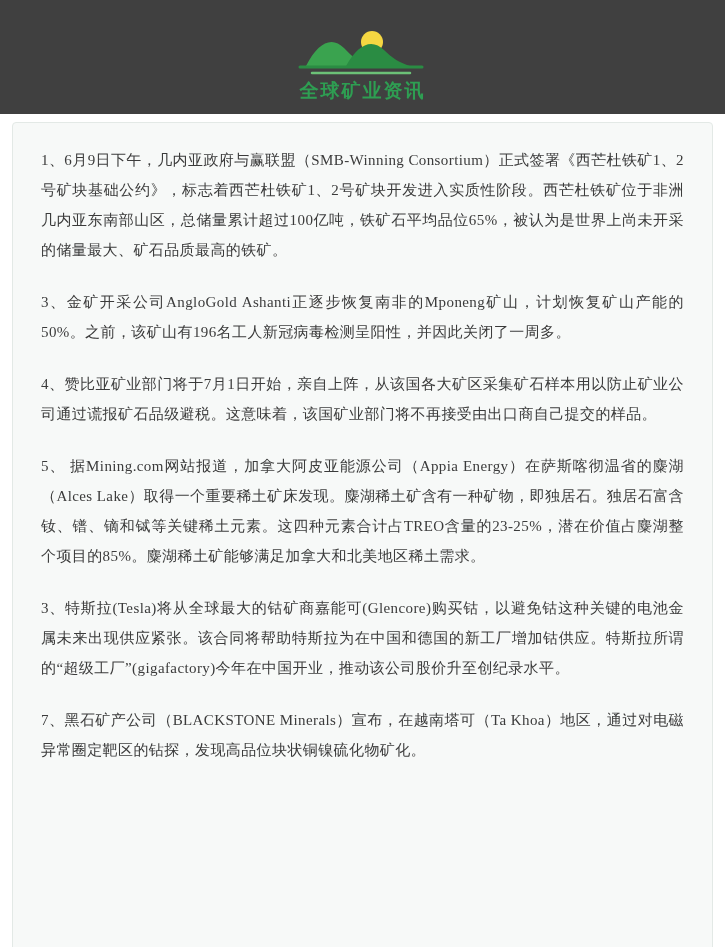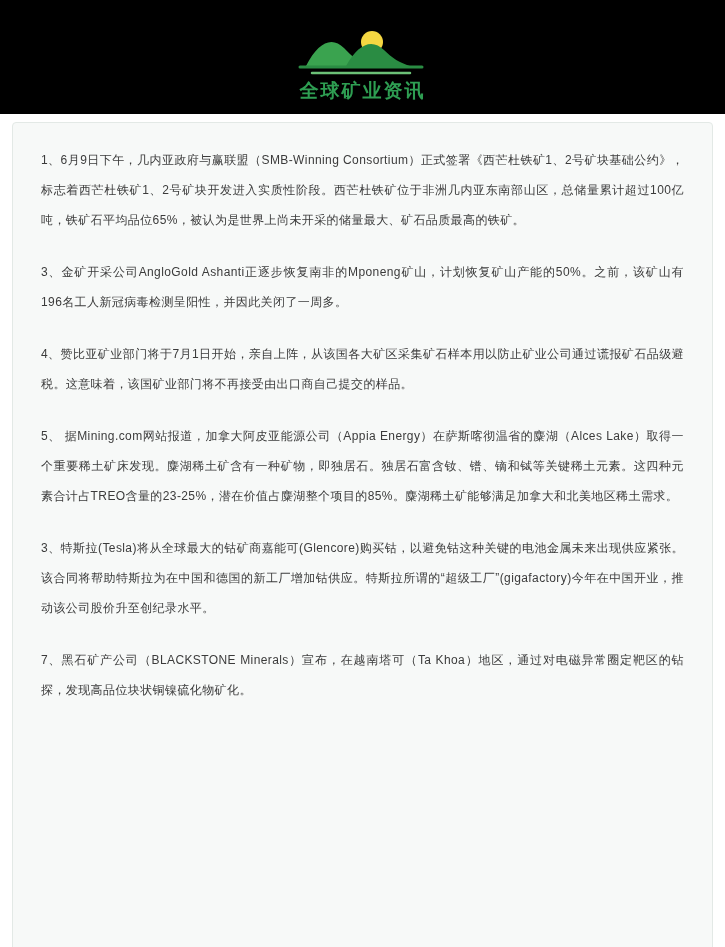--- a/index.html
+++ b/index.html
@@ -20,21 +20,21 @@
     padding: 0;
   }
   
   .header {
     width: 100%;
     padding: 22px 0 10px 0;
     display: flex;
     flex-direction: column;
     align-items: center;
     justify-content: center;
-    background: #000000;
+    background: #404040;
   }
   .logo-mark {
     width: 150px;
     height: 54px;
     position: relative;
     display: block;
   }
   .logo-title {
     margin-top: 2px;
     font-size: 19px;
@@ -47,27 +47,27 @@
   .card {
     margin: 8px 12px 0 12px;
     background: #f7f9f8;
     border: 1px solid #e3e9e6;
     border-radius: 4px;
     box-sizing: border-box;
     padding: 22px 28px 26px 28px;
     min-height: 830px;
   }
   .para {
-    font-size: 12px;
+    font-size: 15px;
     line-height: 30px;
     color: #3b3b3b;
     margin: 0 0 22px 0;
     text-align: justify;
     letter-spacing: 0.4px;
-    font-family: Liberation Sans, sans-serif;
+    font-family: Liberation Serif, serif;
   }
   .para:last-child {
     margin-bottom: 16px;
   }
 </style>
 </head>
 <body>
 
 <div class="page">
 

